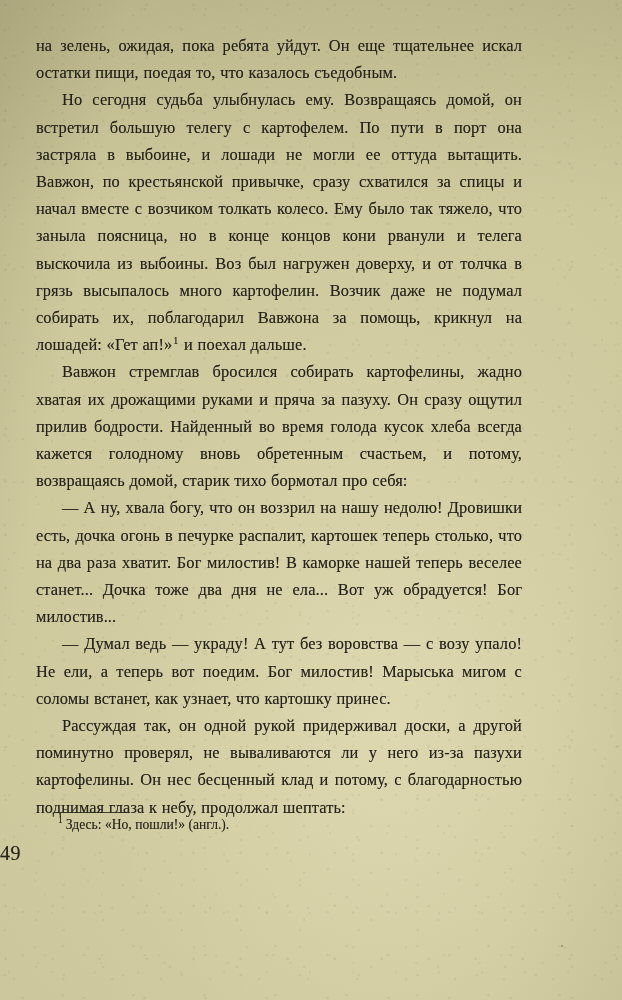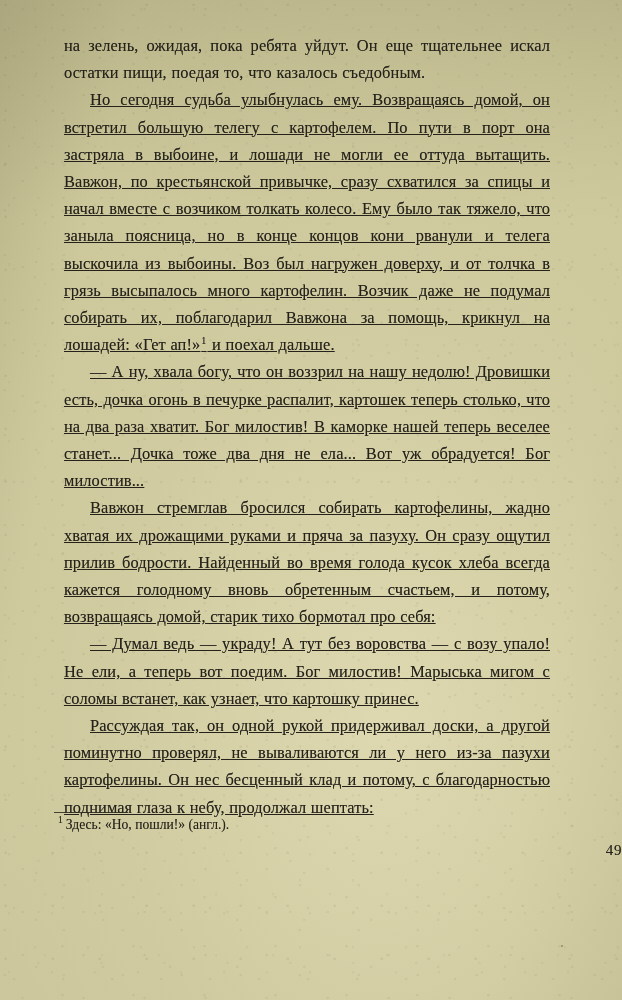--- a/index.html
+++ b/index.html
@@ -66,36 +66,36 @@
     background: #5e5a3e;
     opacity: .55;
     pointer-events: none;
   }
   #speck-a { left: 561px; top: 945px; }
   #speck-b { left: 232px; top: 524px; width: 1px; height: 1px; opacity: .4; }
 
   
   #textblock {
     position: absolute;
-    left: 64px;
+    left: 36px;
     top: 32px;
     width: 486px;
   }
   p.para {
     margin: 0;
     font-size: 16.4px;
     line-height: 27.2px;
     text-align: justify;
     text-align-last: left;
     letter-spacing: .1px;
     word-spacing: .4px;
     color: #24221b;
     text-shadow: 0 0 .6px rgba(40,38,28,.45);
   }
-  p.indent { text-indent: 26px; text-decoration: underline; }
+  p.indent { text-indent: 26px; }
 
   
   #footnote {
     position: absolute;
     left: 36px;
     top: 812px;
     width: 486px;
   }
   #footnote-rule {
     width: 74px;
@@ -124,45 +124,45 @@
     line-height: 0;
     padding: 0 1px;
   }
 
   
   #folio {
     position: absolute;
     left: 0;
     top: 842px;
     width: 622px;
-    text-align: right;
-    font-size: 15px;
+    text-align: left;
+    font-size: 20px;
     letter-spacing: .6px;
     color: #26241c;
     text-shadow: 0 0 .6px rgba(40,38,28,.45);
   }
 </style>
 </head>
 <body>
 
 <div id="page">
 
   <div id="grain"></div>
   <div id="speck-a"></div>
   <div id="speck-b"></div>
 
   <div id="textblock">
 
     <p class="para">на зелень, ожидая, пока ребята уйдут. Он еще тщательнее искал остатки пищи, поедая то, что казалось съедобным.</p>
 
     <p class="para indent"><span>Но сегодня судьба улыбнулась ему. Возвращаясь домой, он встретил большую телегу с картофелем. По пути в порт она застряла в выбоине, и лошади не могли ее оттуда вытащить. Вавжон, по крестьянской привычке, сразу схватился за спицы и начал вместе с возчиком толкать колесо. Ему было так тяжело, что заныла поясница, но в конце концов кони рванули и телега выскочила из выбоины. Воз был нагружен доверху, и от толчка в грязь высыпалось много картофелин. Возчик даже не подумал собирать их, поблагодарил Вавжона за помощь, крикнул на лошадей: «Гет ап!»</span><sup class="inline-fn">1</sup><span> и поехал дальше.</span></p>
 
+    <p class="para indent">Вавжон стремглав бросился собирать картофелины, жадно хватая их дрожащими руками и пряча за пазуху. Он сразу ощутил прилив бодрости. Найденный во время голода кусок хлеба всегда кажется голодному вновь обретенным счастьем, и потому, возвращаясь домой, старик тихо бормотал про себя:</p>
+
     <p class="para indent">— А ну, хвала богу, что он воззрил на нашу недолю! Дровишки есть, дочка огонь в печурке распалит, картошек теперь столько, что на два раза хватит. Бог милостив! В каморке нашей теперь веселее станет... Дочка тоже два дня не ела... Вот уж обрадуется! Бог милостив...</p>
-
-    <p class="para indent">Вавжон стремглав бросился собирать картофелины, жадно хватая их дрожащими руками и пряча за пазуху. Он сразу ощутил прилив бодрости. Найденный во время голода кусок хлеба всегда кажется голодному вновь обретенным счастьем, и потому, возвращаясь домой, старик тихо бормотал про себя:</p>
 
     <p class="para indent">— Думал ведь — украду! А тут без воровства — с возу упало! Не ели, а теперь вот поедим. Бог милостив! Марыська мигом с соломы встанет, как узнает, что картошку принес.</p>
 
     <p class="para indent">Рассуждая так, он одной рукой придерживал доски, а другой поминутно проверял, не вываливаются ли у него из-за пазухи картофелины. Он нес бесценный клад и потому, с благодарностью поднимая глаза к небу, продолжал шептать:</p>
 
 
   </div>
 
   <div id="footnote">
     <div id="footnote-rule"></div>

